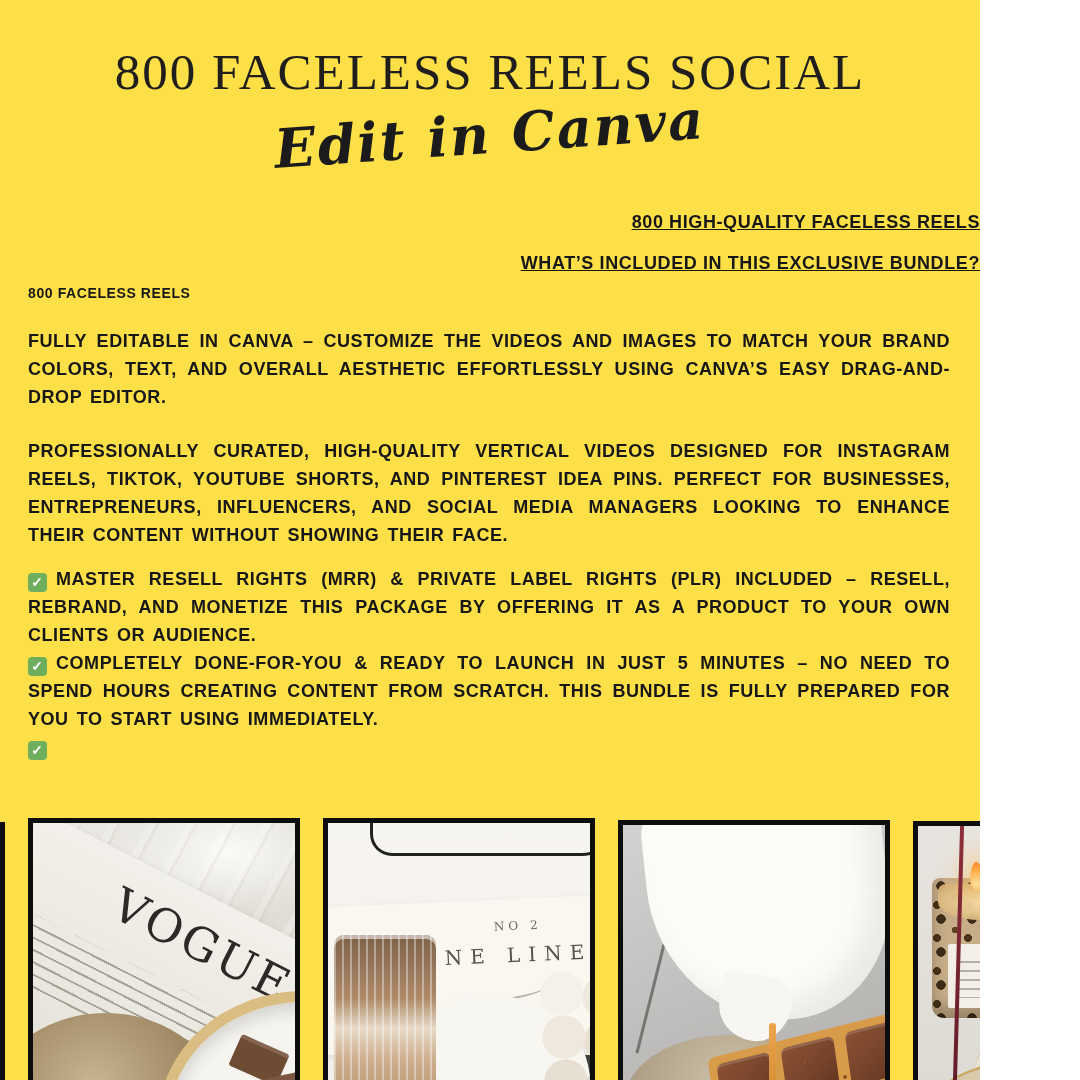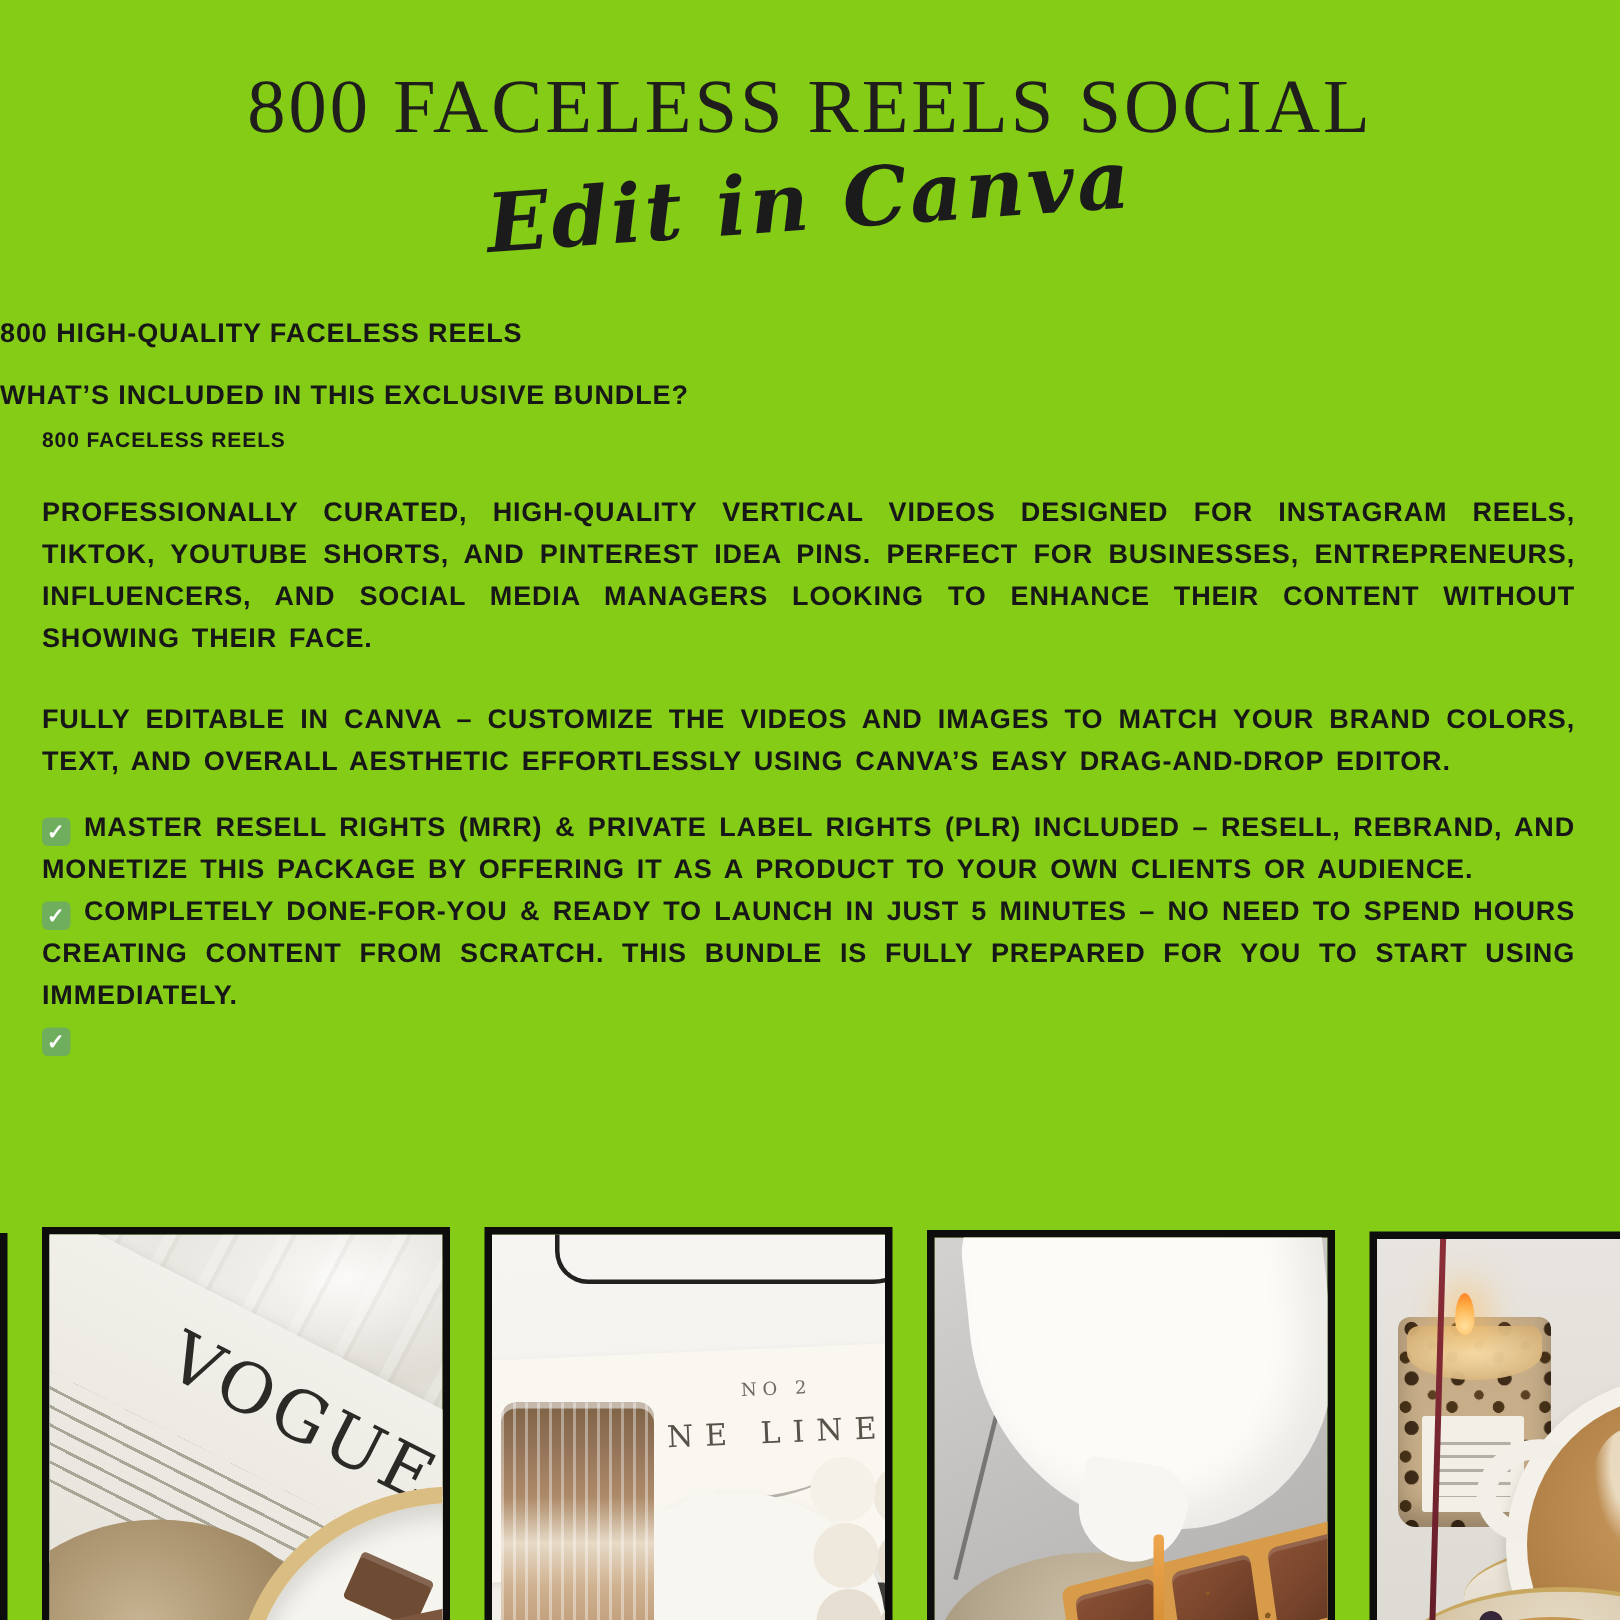--- a/index.html
+++ b/index.html
@@ -1,29 +1,29 @@
 <!DOCTYPE html>
 <html><head>
 <meta charset="utf-8">
 <style>
   html,body{margin:0;padding:0;background:#ffffff;}
-  .page{position:relative;width:1080px;height:1080px;background:#84cc16;overflow:hidden;
+  .page{position:relative;width:980px;height:1080px;background:#fde047;overflow:hidden;
         font-family:"Liberation Sans",sans-serif;color:#171717;}
 
   
   .title{margin:46px 20px 0;text-align:center;
          font-family:"Liberation Serif",serif;font-weight:400;
          font-size:51px;line-height:1.05;letter-spacing:2px;color:#1f1e1c;}
   .script-wrap{text-align:center;margin-top:2px;height:92px;}
   .script{display:inline-block;transform:rotate(-4deg);
           font-family:"DejaVu Serif",serif;font-style:italic;font-weight:700;
           font-size:54px;letter-spacing:2px;color:#1b1b1b;}
 
   
-  .intro{ text-align:left;font-weight:700;font-size:18px;letter-spacing:.6px;line-height:20px;}
+  .intro{ text-align:right;font-weight:700;font-size:18px;letter-spacing:.6px;line-height:20px;text-decoration:underline;}
   .intro.l1{margin-top:18px;}
   .intro.l2{margin-top:29px;}
   .intro.l3{margin-top:21px;}
 
   
   .bodywrap{padding:0 30px 0 28px;}
   .subhead{margin-top:12px;font-weight:700;font-size:14px;letter-spacing:.6px;}
   .para{margin-top:26px;font-weight:700;font-size:18px;letter-spacing:.55px;
         word-spacing:2.5px;line-height:28px;text-align:justify;}
   .features{margin-top:16px;}
@@ -171,22 +171,22 @@
 
   <div class="script-wrap">
     <span class="script">Edit in Canva</span>
   </div>
 
   <div class="intro l1">800 HIGH-QUALITY FACELESS REELS</div>
   <div class="intro l3">WHAT’S INCLUDED IN THIS EXCLUSIVE BUNDLE?</div>
 
   <div class="bodywrap">
     <div class="subhead">800 FACELESS REELS</div>
+    <div class="para">FULLY EDITABLE IN CANVA – CUSTOMIZE THE VIDEOS AND IMAGES TO MATCH YOUR BRAND COLORS, TEXT, AND OVERALL AESTHETIC EFFORTLESSLY USING CANVA’S EASY DRAG-AND-DROP EDITOR.</div>
     <div class="para">PROFESSIONALLY CURATED, HIGH-QUALITY VERTICAL VIDEOS DESIGNED FOR INSTAGRAM REELS, TIKTOK, YOUTUBE SHORTS, AND PINTEREST IDEA PINS. PERFECT FOR BUSINESSES, ENTREPRENEURS, INFLUENCERS, AND SOCIAL MEDIA MANAGERS LOOKING TO ENHANCE THEIR CONTENT WITHOUT SHOWING THEIR FACE.</div>
-    <div class="para">FULLY EDITABLE IN CANVA – CUSTOMIZE THE VIDEOS AND IMAGES TO MATCH YOUR BRAND COLORS, TEXT, AND OVERALL AESTHETIC EFFORTLESSLY USING CANVA’S EASY DRAG-AND-DROP EDITOR.</div>
 
     <div class="features">
       <div class="feature">
         <span class="check"></span><span>MASTER RESELL RIGHTS (MRR) &amp; PRIVATE LABEL RIGHTS (PLR) INCLUDED – RESELL, REBRAND, AND MONETIZE THIS PACKAGE BY OFFERING IT AS A PRODUCT TO YOUR OWN CLIENTS OR AUDIENCE.</span>
       </div>
       <div class="feature">
         <span class="check"></span><span>COMPLETELY DONE-FOR-YOU &amp; READY TO LAUNCH IN JUST 5 MINUTES – NO NEED TO SPEND HOURS CREATING CONTENT FROM SCRATCH. THIS BUNDLE IS FULLY PREPARED FOR YOU TO START USING IMMEDIATELY.</span>
       </div>
       <div class="feature">
         <span class="check"></span>

